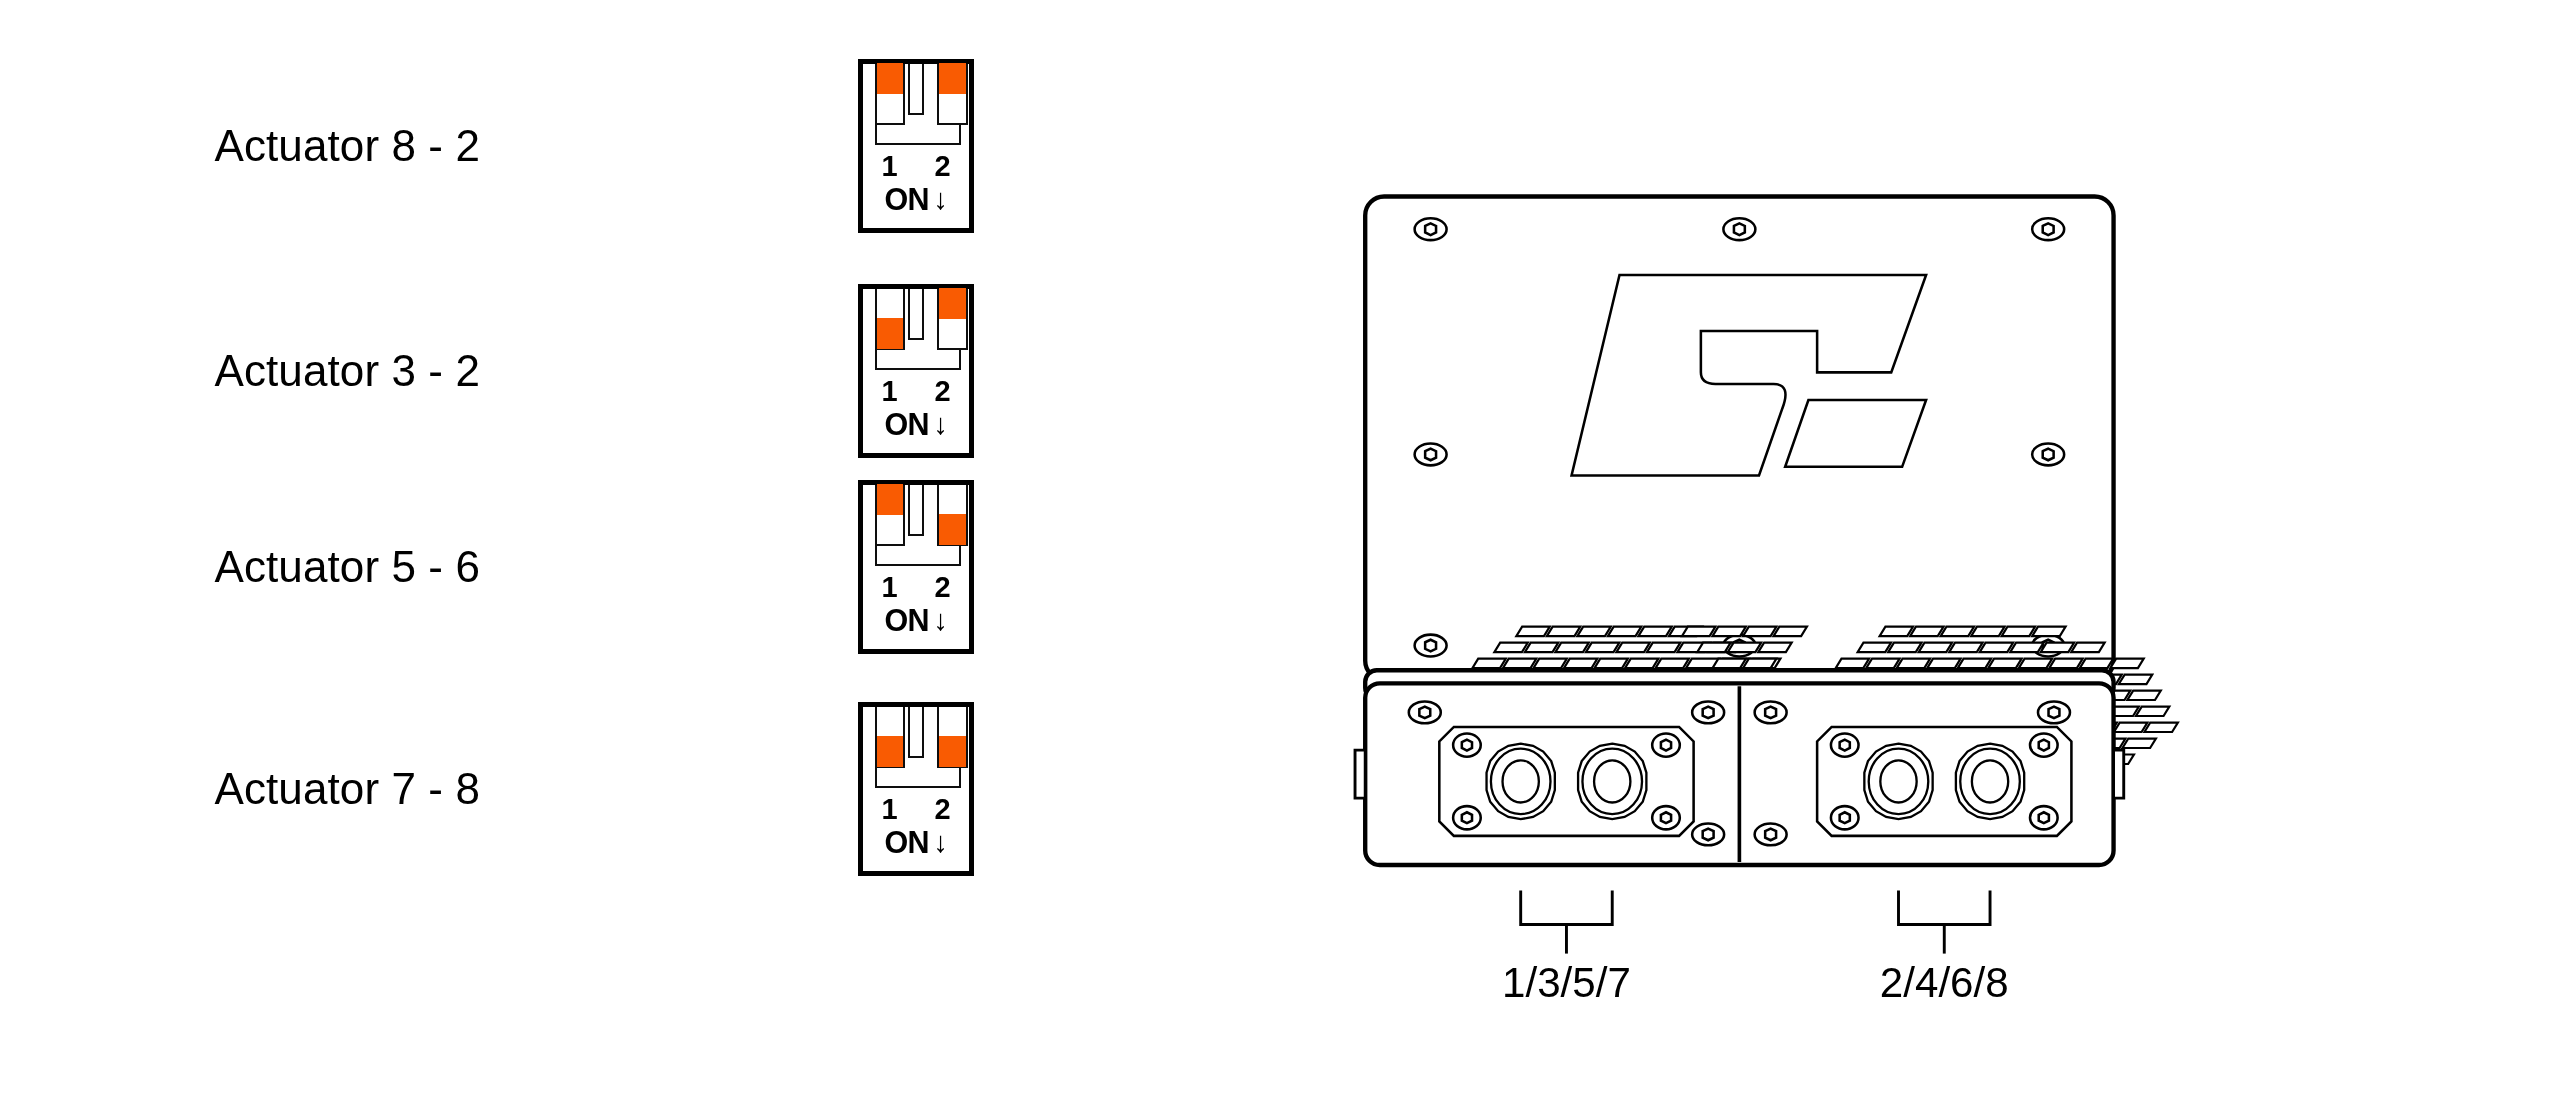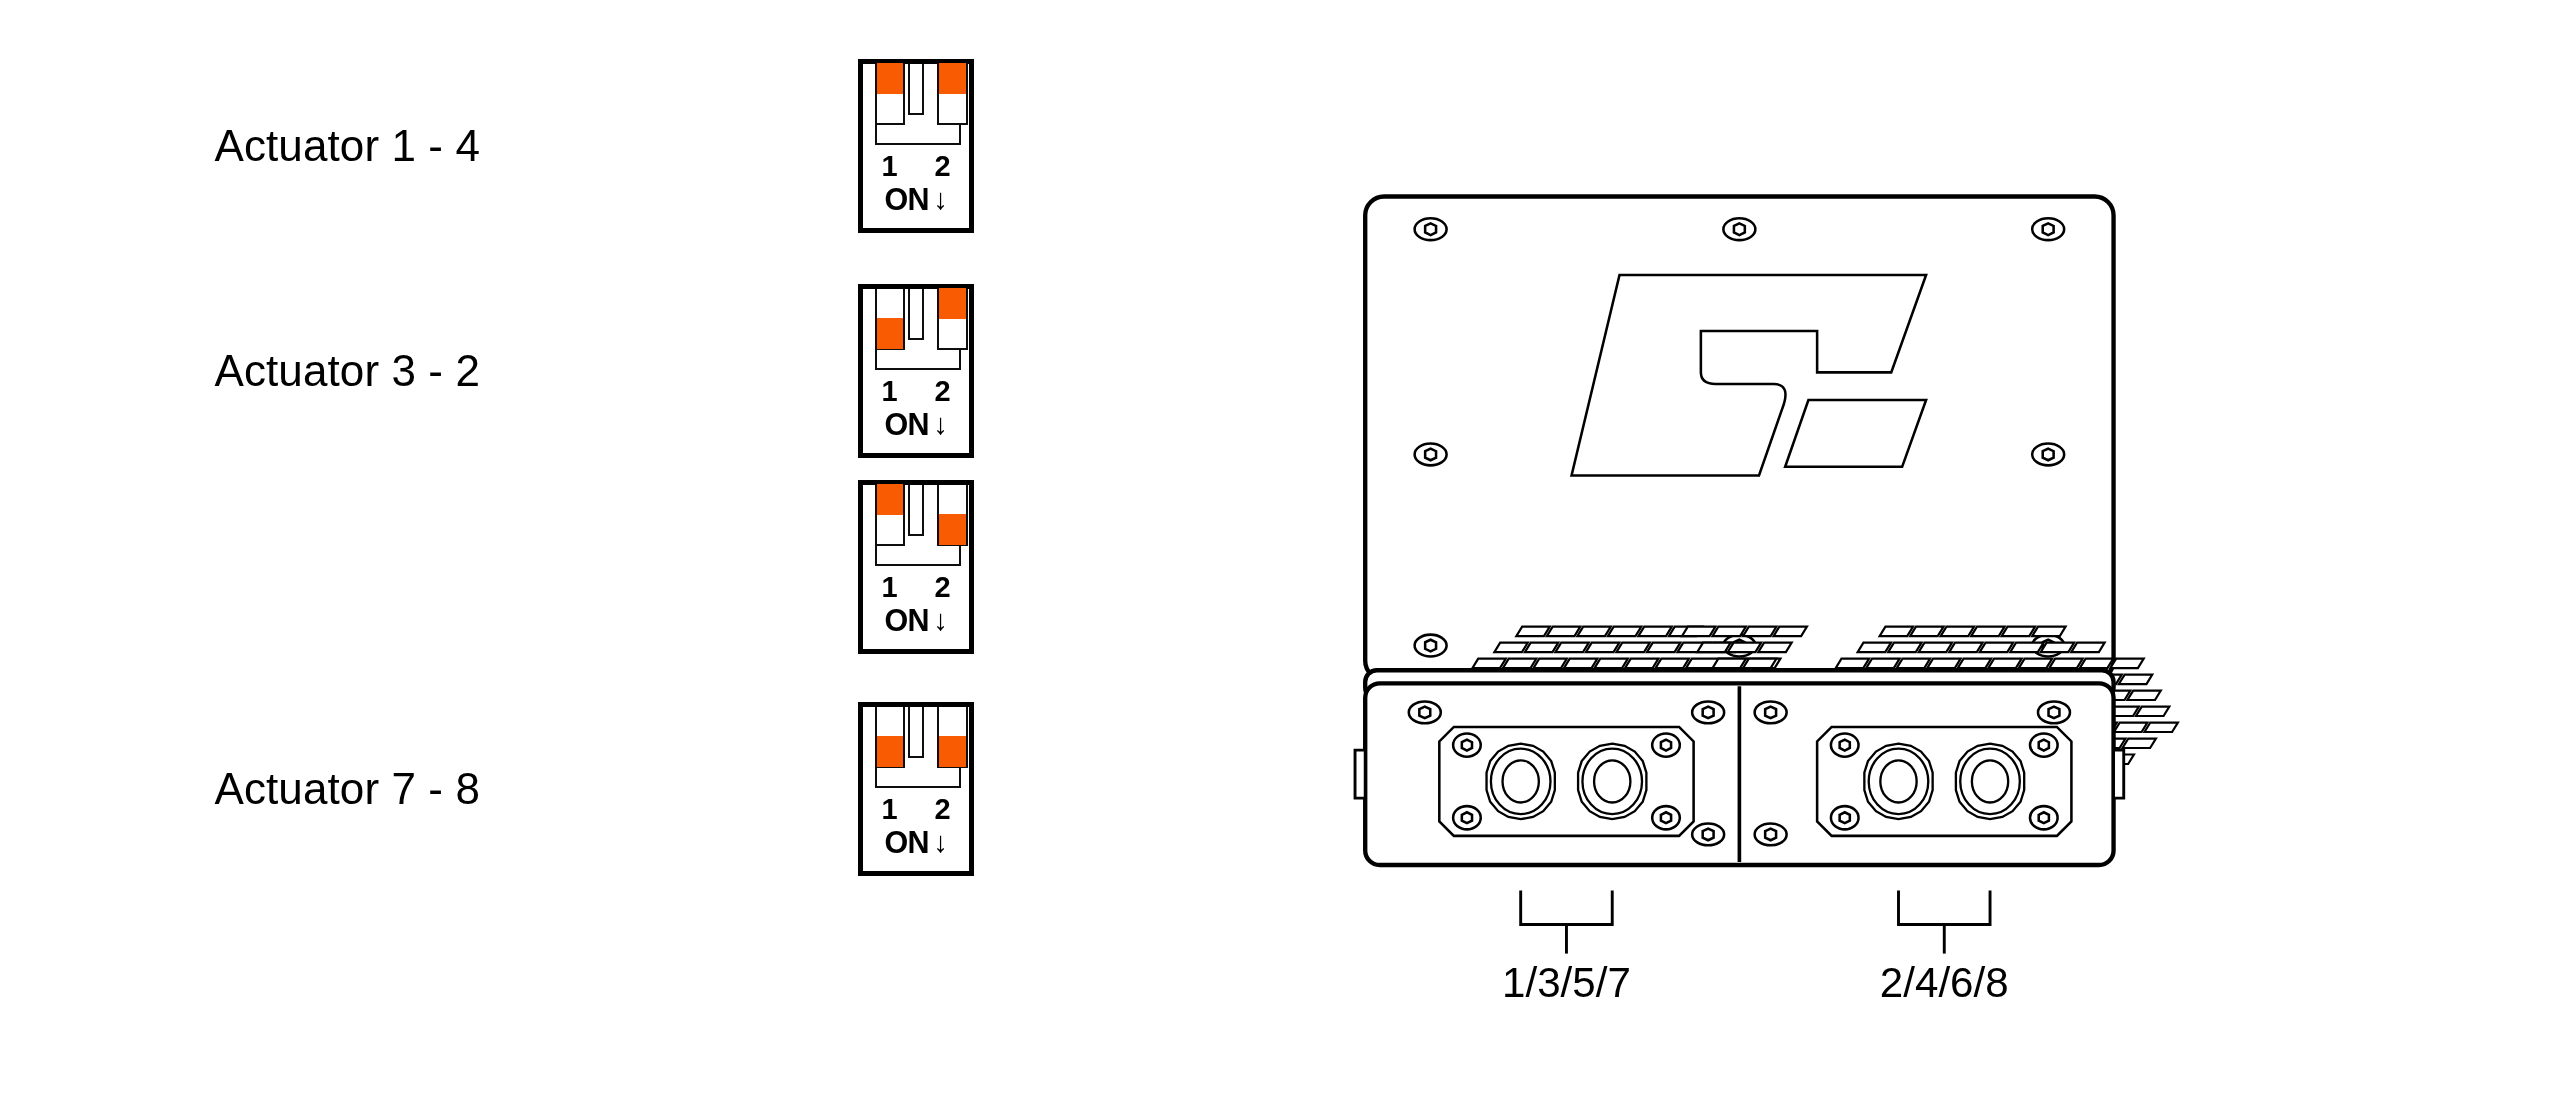--- a/index.html
+++ b/index.html
@@ -63,21 +63,21 @@
                  font-size:58px;fill:#000;text-anchor:middle;}
 </style>
 </head>
 <body>
 
 <div class="stage">
 
   <div id="dip-legend">
 
     <div class="actuator-row" style="top:55px;">
-      <div class="row-label">Actuator 1 - 4</div>
+      <div class="row-label">Actuator 8 - 2</div>
       <div class="dip">
         <div class="well"></div>
         <div class="rail"></div>
         <div class="slot s1">
           <div class="slider up" id="sl-0-1"></div>
         </div>
         <div class="slot s2">
           <div class="slider up" id="sl-0-2"></div>
         </div>
         <div class="nums">
@@ -107,20 +107,21 @@
           <span>2</span>
         </div>
         <div class="onrow">
           <span class="on-text">ON</span>
           <span class="arrow">↓</span>
         </div>
       </div>
     </div>
 
     <div class="actuator-row" style="top:476px;">
+      <div class="row-label">Actuator 5 - 6</div>
       <div class="dip">
         <div class="well"></div>
         <div class="rail"></div>
         <div class="slot s1">
           <div class="slider up" id="sl-2-1"></div>
         </div>
         <div class="slot s2">
           <div class="slider down" id="sl-2-2"></div>
         </div>
         <div class="nums">

